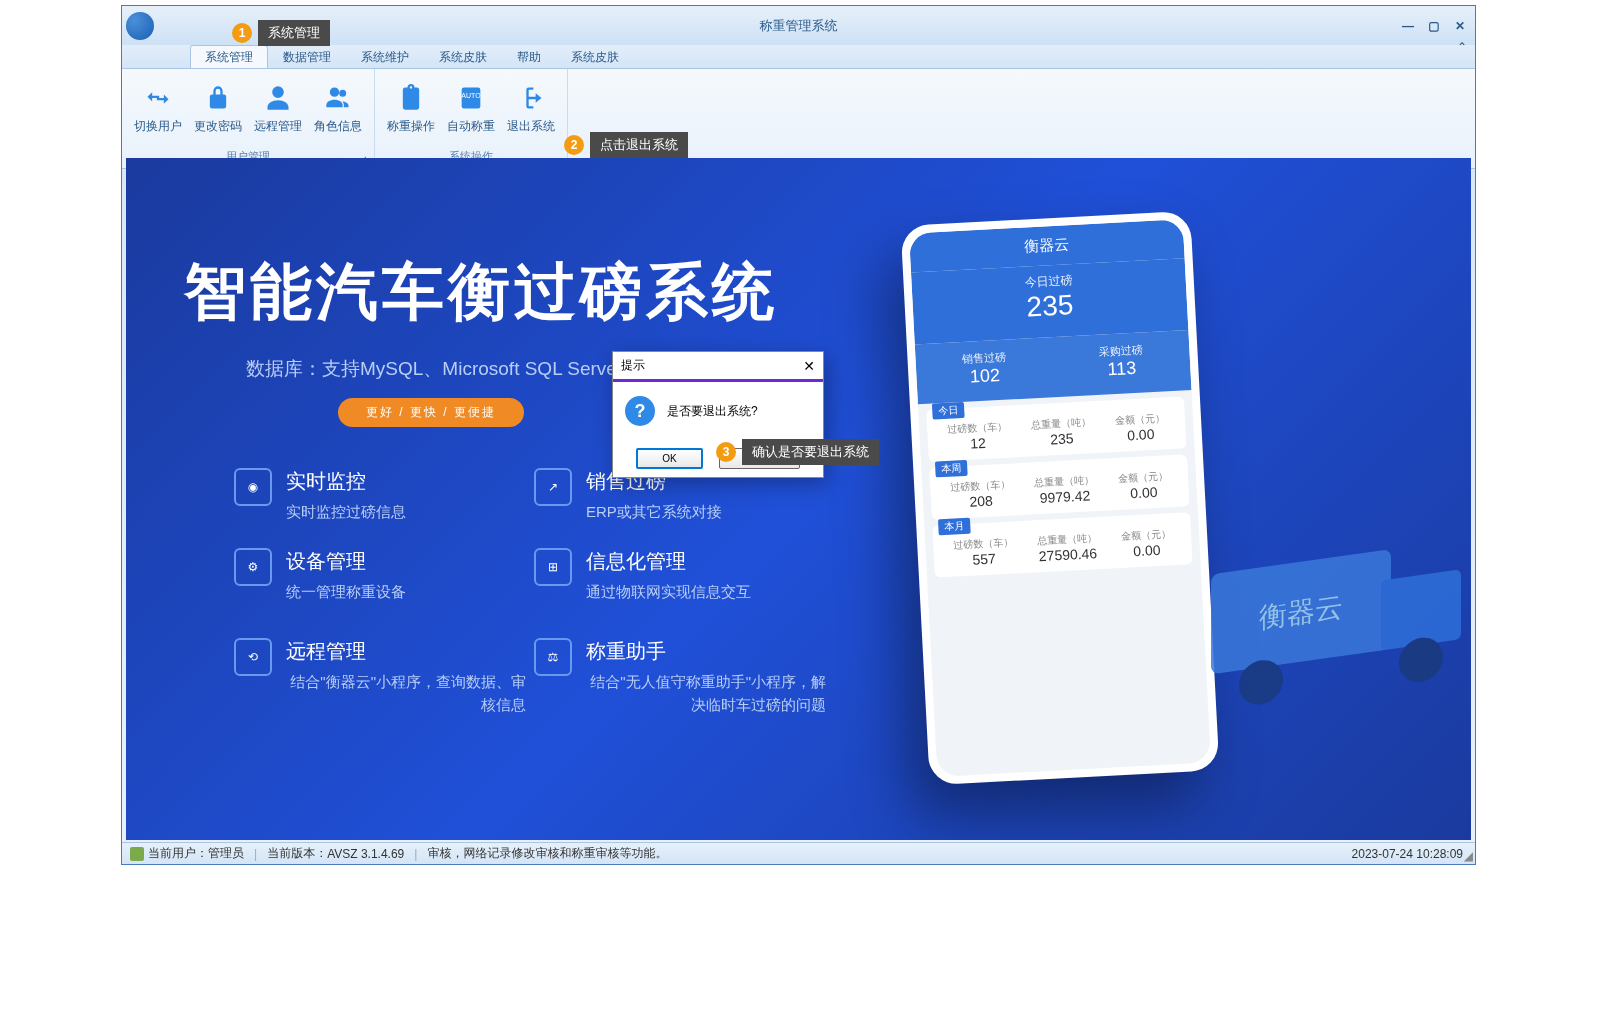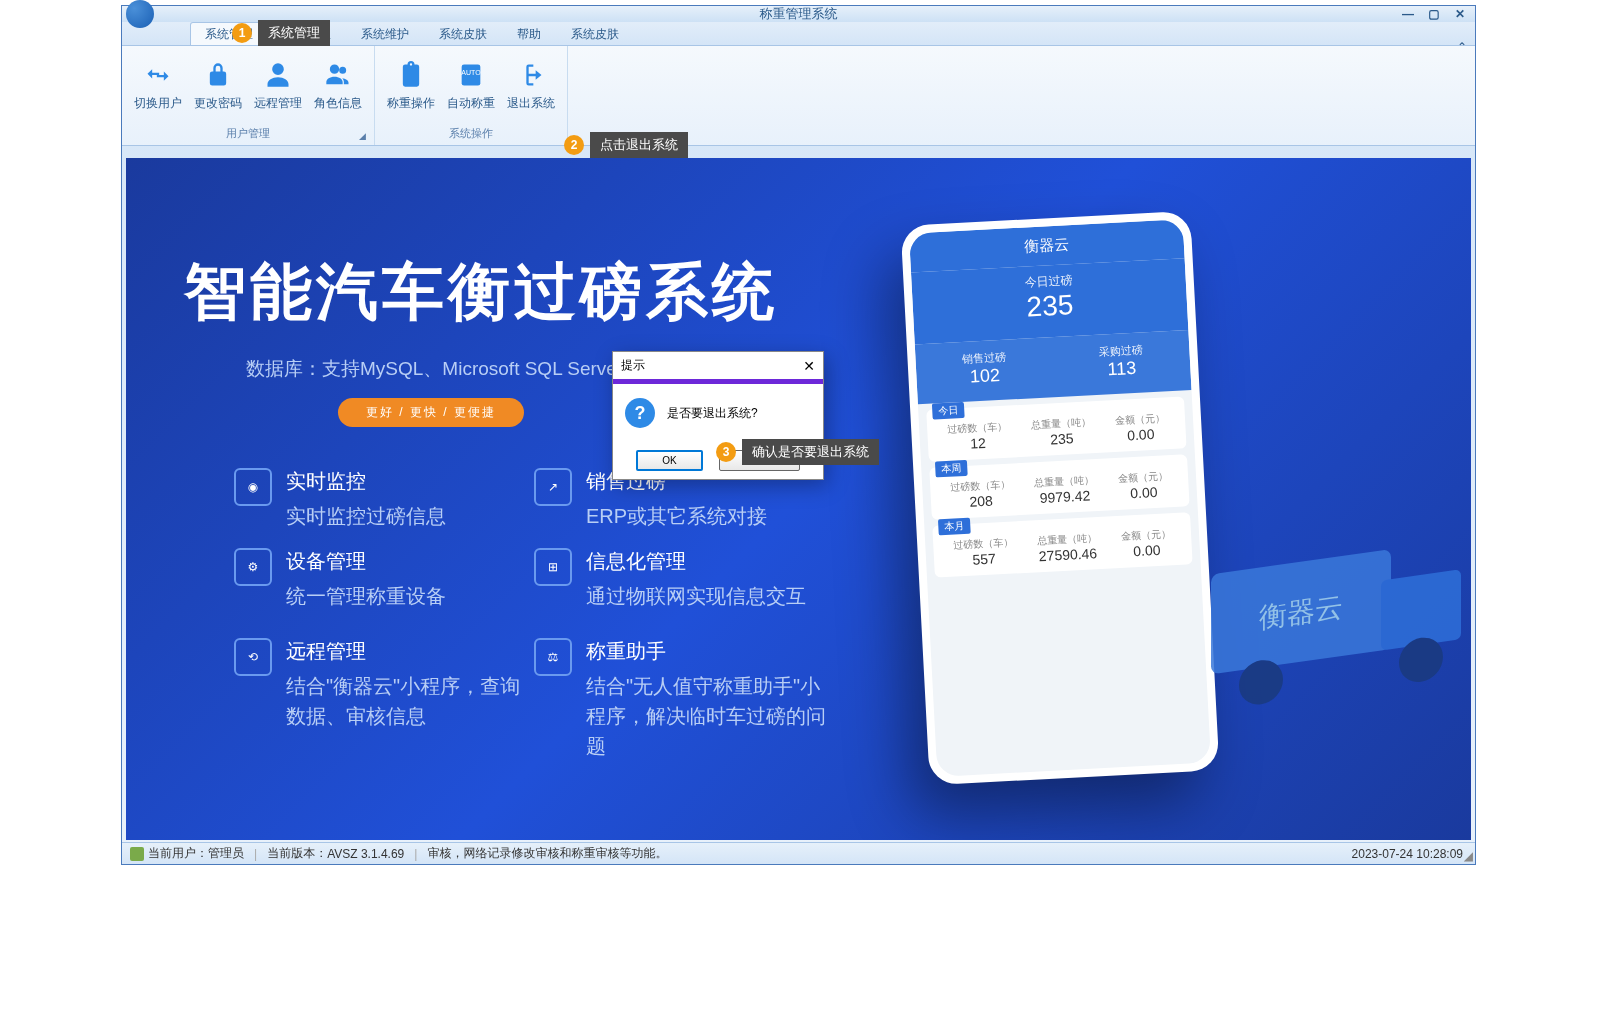--- a/index.html
+++ b/index.html
@@ -1,20 +1,20 @@
 <!DOCTYPE html>
 <html><head>
 <meta charset="utf-8">
 <style>
 * { box-sizing: border-box; margin: 0; padding: 0; }
 body { font-family: "Microsoft YaHei", sans-serif; font-size: 12px; background: #fff; width: 1597px; height: 1011px; overflow: hidden; position: relative; }
 
 .app-window { width: 1355px; height: 860px; margin: 5px auto; border: 1px solid #4a7abc; background: linear-gradient(to bottom, #d4e5f7 0%, #e8f1fb 100%); position: relative; }
 
-.title-bar { height: 16px; background: linear-gradient(to bottom, #e6f0fa, #cde1f5); display: flex; align-items: center; position: relative; }
+.title-bar { height: 39px; background: linear-gradient(to bottom, #e6f0fa, #cde1f5); display: flex; align-items: center; position: relative; }
 .app-logo { width: 28px; height: 28px; margin: 0 4px; background: radial-gradient(circle at 30% 30%, #4a90d9, #1a5fb4); border-radius: 50%; position: relative; }
 .title-text { position: absolute; left: 50%; transform: translateX(-50%); color: #2b5a8a; font-size: 13px; }
 .window-controls { position: absolute; right: 6px; display: flex; gap: 8px; }
 .window-controls span { width: 18px; height: 16px; display: flex; justify-content: center; align-items: center; color: #2b5a8a; cursor: pointer; font-weight: bold; }
 
 .ribbon-tabs { display: flex; height: 24px; background: linear-gradient(to bottom, #e2edf9, #d4e5f7); border-bottom: 1px solid #a8c5e6; padding-left: 68px; }
 .ribbon-tab { padding: 3px 14px; color: #2b5a8a; cursor: pointer; border: 1px solid transparent; border-bottom: none; }
 .ribbon-tab.active { background: #f5f9fd; border-color: #a8c5e6; border-radius: 3px 3px 0 0; }
 .ribbon-caret { position: absolute; right: 8px; top: 34px; color: #2b5a8a; cursor: pointer; }
 
@@ -28,21 +28,21 @@
 .ribbon-group-label .expand { position: absolute; right: 2px; bottom: 2px; font-size: 9px; }
 
 .content-area { position: absolute; top: 152px; left: 4px; right: 4px; bottom: 24px; background: linear-gradient(135deg, #1a3a9e 0%, #2050d8 50%, #1a3a9e 100%); overflow: hidden; }
 .hero-title { color: #fff; font-size: 62px; font-weight: bold; position: absolute; left: 58px; top: 92px; letter-spacing: 4px; }
 .hero-sub { color: #b8cef5; font-size: 19px; position: absolute; left: 120px; top: 198px; }
 .hero-badge { background: #f08a24; color: #fff; border-radius: 24px; padding: 6px 28px; font-size: 12px; position: absolute; left: 212px; top: 240px; letter-spacing: 2px; }
 
 .feature { position: absolute; color: #fff; display: flex; gap: 14px; }
 .feature-icon { width: 38px; height: 38px; border: 2px solid #6a9aef; border-radius: 6px; display: flex; align-items: center; justify-content: center; flex-shrink: 0; }
 .feature-title { font-size: 20px; font-weight: 500; margin-bottom: 6px; }
-.feature-desc { font-size: 20px; color: #b8cef5; line-height: 1.5; max-width: 240px; }
+.feature-desc { font-size: 15px; color: #b8cef5; line-height: 1.5; max-width: 240px; text-align: right; }
 
 .phone-mock { position: absolute; right: 266px; top: 60px; width: 290px; height: 560px; background: #fff; border-radius: 28px; box-shadow: -20px 30px 60px rgba(0,0,0,0.4); transform: rotate(-3deg); padding: 8px; }
 .phone-screen { width: 100%; height: 100%; background: #f0f4f8; border-radius: 22px; overflow: hidden; display: flex; flex-direction: column; }
 .phone-header { background: #2e6fd9; color: #fff; padding: 10px; text-align: center; font-size: 15px; position: relative; }
 .phone-stats-top { background: #2e6fd9; color: #fff; padding: 8px 0 15px; text-align: center; }
 .phone-stats-top .label { font-size: 12px; opacity: 0.9; }
 .phone-stats-top .val { font-size: 28px; font-weight: 500; }
 .phone-stats-row { display: flex; background: #3a78da; color: #fff; padding: 10px 0 14px; }
 .phone-stats-row > div { flex: 1; text-align: center; }
 .phone-stats-row .label { font-size: 11px; opacity: 0.9; }
@@ -56,21 +56,21 @@
 
 .truck-graphic { position: absolute; right: -50px; bottom: 80px; width: 350px; height: 240px; opacity: 0.85; }
 
 .status-bar { position: absolute; bottom: 0; left: 0; right: 0; height: 22px; background: linear-gradient(to bottom, #e6f0fa, #d4e5f7); border-top: 1px solid #a8c5e6; display: flex; align-items: center; padding: 0 8px; font-size: 12px; color: #333; }
 .status-user-icon { width: 14px; height: 14px; background: #7aaa4a; border-radius: 2px; margin-right: 4px; }
 .status-sep { margin: 0 10px; color: #aaa; }
 .status-time { position: absolute; right: 12px; }
 .status-resize { position: absolute; right: 2px; bottom: 1px; color: #888; }
 
 .dialog { position: absolute; left: 490px; top: 345px; width: 212px; background: #fff; border: 1px solid #888; box-shadow: 4px 6px 20px rgba(0,0,0,0.3); }
-.dialog-title { padding: 5px 8px; font-size: 12px; border-bottom: 5px solid #6d28d9; display: flex; justify-content: space-between; align-items: center; }
+.dialog-title { padding: 5px 8px; font-size: 12px; border-bottom: 3px solid #6d28d9; display: flex; justify-content: space-between; align-items: center; }
 .dialog-close { cursor: pointer; font-size: 14px; }
 .dialog-body { padding: 14px 12px; display: flex; align-items: center; gap: 12px; }
 .dialog-q-icon { width: 30px; height: 30px; background: #2e8ae6; border-radius: 50%; color: #fff; display: flex; align-items: center; justify-content: center; font-size: 18px; font-weight: bold; }
 .dialog-buttons { padding: 8px; display: flex; justify-content: center; gap: 16px; }
 .dialog-btn { padding: 3px 24px; border: 1px solid #666; background: linear-gradient(to bottom, #fff, #e8e8e8); cursor: pointer; font-size: 10px; border-radius: 2px; }
 .dialog-btn.primary { border: 2px solid #0078d7; }
 
 .annotation { position: absolute; display: flex; align-items: center; gap: 6px; z-index: 100; }
 .anno-num { width: 20px; height: 20px; background: #f39c12; color: #fff; border-radius: 50%; display: flex; align-items: center; justify-content: center; font-size: 12px; font-weight: bold; }
 .anno-text { background: #4a4a4a; color: #fff; padding: 4px 10px; font-size: 13px; }

